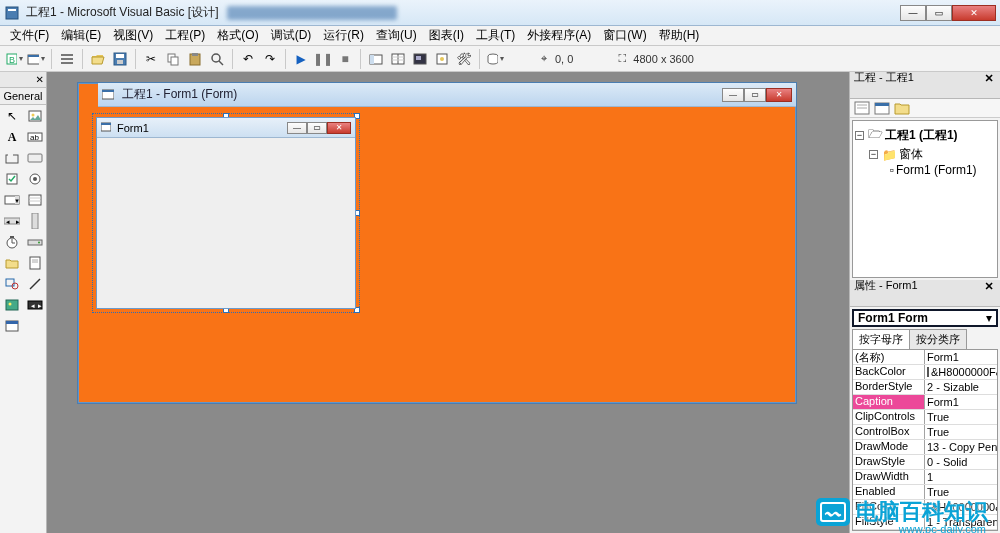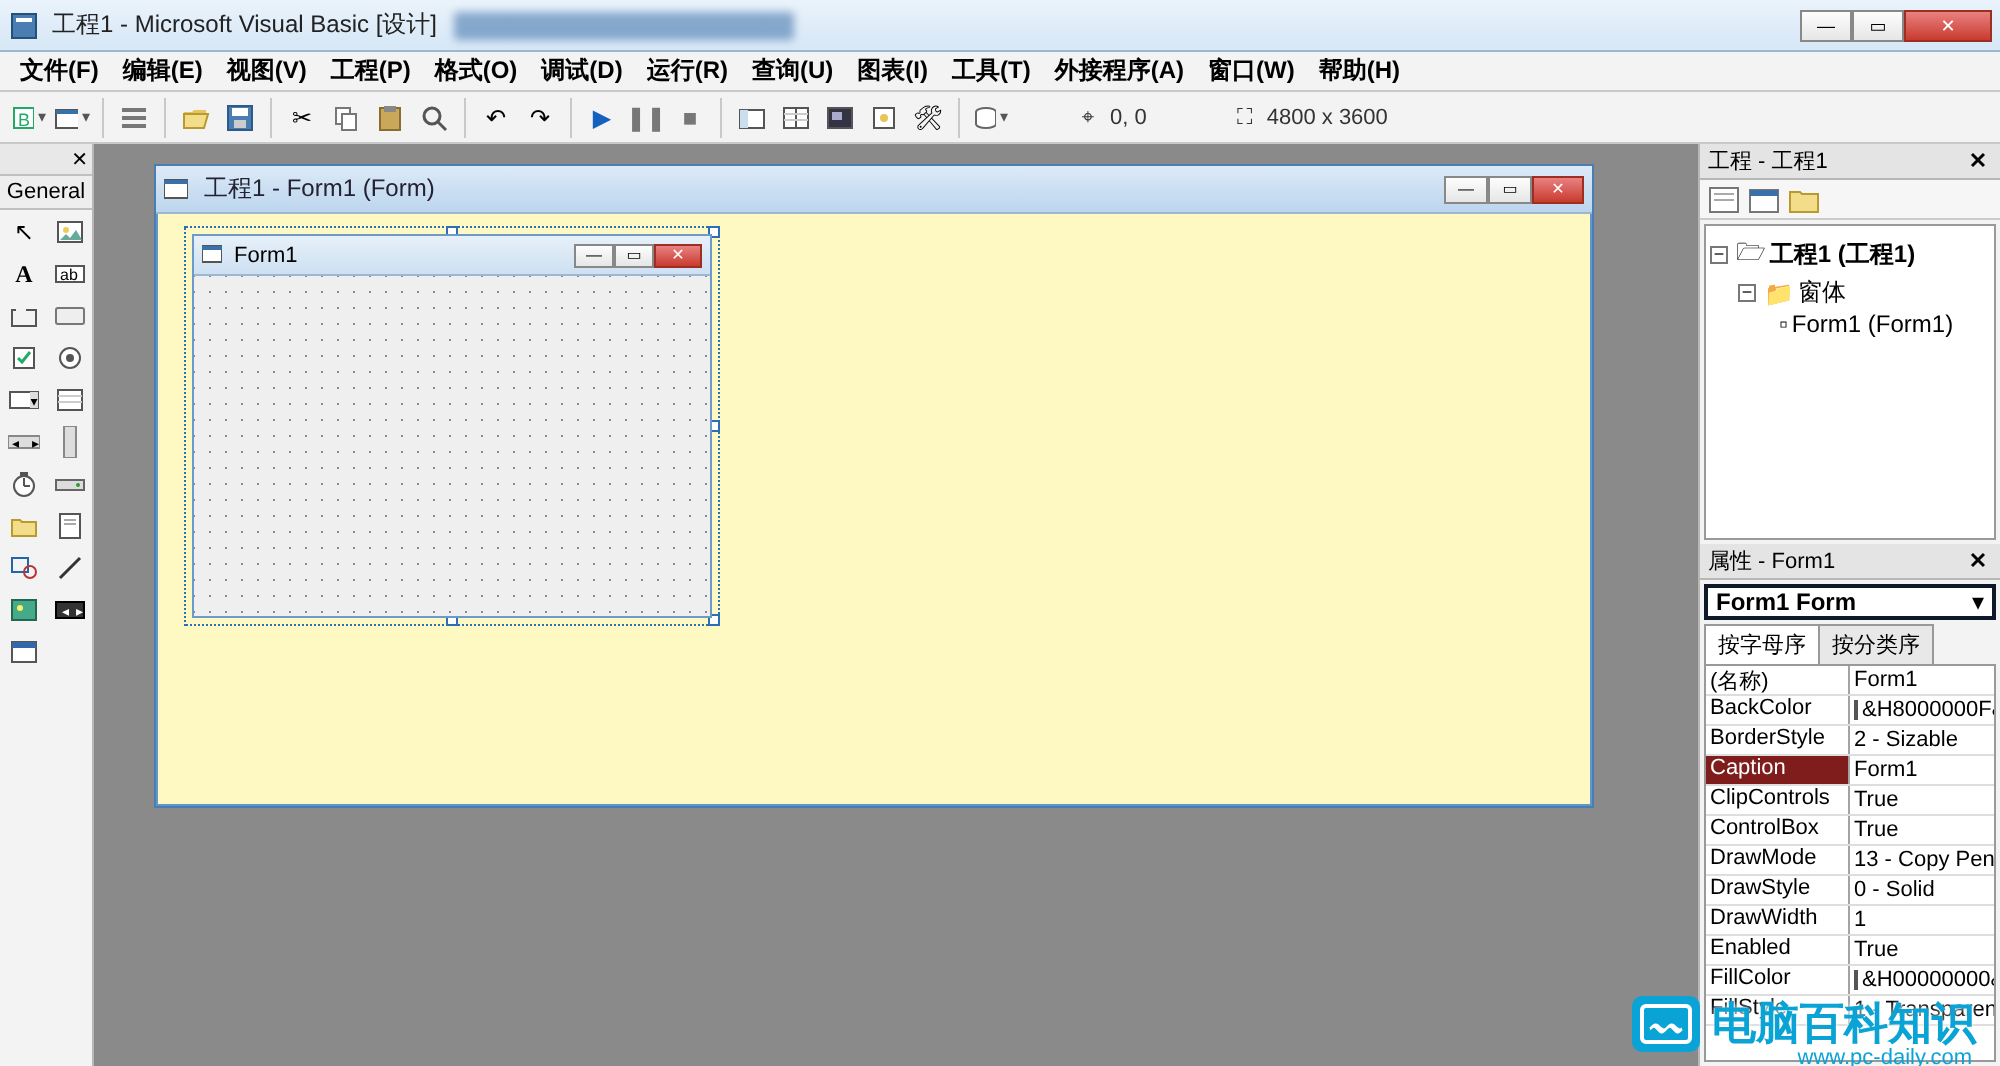--- a/index.html
+++ b/index.html
@@ -11,40 +11,40 @@
 .titlebar .title-text { flex: 0 0 auto; color: #222; font-size: 12px; }
 .titlebar .blur { margin-left: 8px; width: 170px; height: 14px; background: #3a6fa8; filter: blur(2px); opacity: .55; border-radius: 2px; }
 .titlebar .spacer { flex: 1; }
 .win-btns { display: flex; gap: 0; }
 .win-btn { width: 28px; height: 16px; border: 1px solid #888; background: linear-gradient(#fdfdfd,#e6e6e6); font-size: 9px; display: flex; align-items: center; justify-content: center; cursor: default; }
 .win-btn.close { background: linear-gradient(#e98181,#c83b2e); color:#fff; border-color:#9c2e22; width: 44px; }
 .win-btn.max, .win-btn.min { width: 26px; }
 
 
 .menubar { height: 20px; background: #f3f3f3; border-bottom: 1px solid #c9c9c9; display: flex; align-items: center; padding: 0 4px; font-size: 12px; }
-.menubar span { padding: 2px 6px; cursor: default; font-weight: bold; }
+.menubar span { padding: 2px 6px; cursor: default; }
 
 
 .toolbar { height: 26px; background: #f3f3f3; border-bottom: 1px solid #c9c9c9; display: flex; align-items: center; padding: 0 4px; gap: 2px; }
 .tbtn { width: 20px; height: 20px; display: flex; align-items: center; justify-content: center; border: 1px solid transparent; font-size: 12px; }
 .tsep { width: 1px; height: 20px; background: #c9c9c9; margin: 0 3px; }
 .tdrop::after { content: "▾"; font-size: 8px; margin-left: 2px; color:#555; }
 .coord { margin-left: 30px; font-size: 11px; color:#333; display:flex; align-items:center; gap:4px; }
 .coord .ico { width:14px; height:14px; display:inline-flex; align-items:center; justify-content:center; }
 
 
 .workspace { position: absolute; top: 72px; left: 0; right: 0; bottom: 0; display: flex; background: #8a8a8a; }
 .left-panel { width: 47px; background: #f3f3f3; border-right: 1px solid #b7b7b7; display: flex; flex-direction: column; }
 .left-header { height: 16px; background: #e8e8e8; border-bottom: 1px solid #c0c0c0; display:flex; justify-content:flex-end; align-items:center; padding-right:2px; font-size:10px; }
 .left-title { text-align: center; font-size: 11px; padding: 2px 0; border-bottom: 1px solid #c0c0c0; background:#eee; }
 .tool-grid { display: grid; grid-template-columns: 22px 22px; gap: 1px; padding: 1px; }
 .tool-cell { width: 22px; height: 20px; background:#f3f3f3; border:1px solid transparent; display:flex; align-items:center; justify-content:center; font-size:12px; }
 
 .mdi { flex: 1; position: relative; background:#8a8a8a; }
-.mdi-child { position:absolute; left:30px; top:10px; width:720px; height:322px; background:#fef9c3; border:1px solid #4a7db1; box-shadow: 0 0 0 1px #6396c8 inset; }
+.mdi-child { position:absolute; left:30px; top:10px; width:720px; height:322px; background:#f97316; border:1px solid #4a7db1; box-shadow: 0 0 0 1px #6396c8 inset; padding-left: 20px; }
 .mdi-titlebar { height:24px; background: linear-gradient(#dceaf7,#bcd5ee); display:flex; align-items:center; padding:0 4px; border-bottom:1px solid #9db7d1; }
 .mdi-titlebar .icon { width:14px; height:14px; margin-right:6px; }
 .mdi-titlebar .t { flex:1; font-size:12px; color:#223; }
 .mdi-titlebar .win-btn { width:22px; height:14px; font-size:8px; }
 .mdi-titlebar .win-btn.close { width:26px; }
 
 .form-canvas { position:absolute; left:18px; top:34px; width:260px; height:192px; }
 .sel-outline { position:absolute; left:-4px; top:-4px; right:-4px; bottom:-4px; border:1px dotted #2b6fb6; }
 .handle { position:absolute; width:6px; height:6px; background:#fff; border:1px solid #2b6fb6; }
 .h-n { top:-4px; left:50%; margin-left:-3px; }
@@ -54,39 +54,39 @@
 
 .inner-form { position:absolute; inset:0; background:#fff; border:1px solid #6b9acb; }
 .inner-title { height:20px; background: linear-gradient(#e7f0f9,#cde0f2); display:flex; align-items:center; padding:0 4px; border-bottom:1px solid #9db7d1; font-size:11px; }
 .inner-title .icon { width:12px; height:12px; margin-right:4px; }
 .inner-title .t { flex:1; }
 .inner-title .win-btn { width:20px; height:12px; font-size:8px; }
 .inner-title .win-btn.close { width:24px; }
 .dots { position:absolute; top:20px; left:0; right:0; bottom:0; background-image: radial-gradient(#8a8a8a 0.6px, transparent 0.6px); background-size: 8px 8px; background-position: 4px 4px; background-color:#efefef; }
 
 .right { width:151px; display:flex; flex-direction:column; background:#f3f3f3; border-left:1px solid #b7b7b7; }
-.panel-title { height:18px; background:#e4e4e4; border-bottom:1px solid #b7b7b7; display:flex; align-items:center; padding:0 4px; font-size:11px; }
+.panel-title { height:18px; background:#e4e4e4; border-bottom:1px solid #b7b7b7; display:flex; align-items:flex-end; padding:13px 4px; font-size:11px; }
 .panel-title .t { flex:1; }
 .panel-title .x { width:14px; text-align:center; cursor:default; font-weight:bold; }
 .proj-toolbar { height:20px; background:#f6f6f6; border-bottom:1px solid #ccc; display:flex; align-items:center; gap:4px; padding:0 4px; }
 .proj-tree { flex:0 0 158px; background:#fff; border:1px solid #999; margin:2px; padding:4px 2px; font-family: SimSun, monospace; font-size:12px; overflow:hidden; }
 .tree-row { white-space: nowrap; display:flex; align-items:center; gap:2px; }
 .tree-indent1 { padding-left: 14px; } .tree-indent2 { padding-left: 28px; }
 .exp { width:9px; height:9px; border:1px solid #777; display:inline-flex; align-items:center; justify-content:center; font-size:9px; line-height:7px; margin-right:2px; background:#fff; }
 
 .prop-panel { flex:1; display:flex; flex-direction:column; }
 .prop-combo { margin:2px; height:18px; border:2px solid #0f172a; background:#fff; display:flex; align-items:center; padding:0 4px; font-family:SimSun,monospace; font-size:12px; }
 .prop-tabs { display:flex; font-size:11px; margin:0 2px;text-align:right; }
 .prop-tab { padding:2px 6px; border:1px solid #999; border-bottom:none; background:#fff; margin-right:-1px; }
 .prop-tab.inactive { background:#e8e8e8; }
 .prop-grid { flex:1; margin:0 2px 2px 2px; border:1px solid #999; background:#fff; overflow:hidden; font-family:SimSun,monospace; font-size:11px; }
 .prop-row { display:flex; height:15px; border-bottom:1px solid #ddd; }
 .prop-row .k { width:72px; padding-left:2px; border-right:1px solid #a3a3a3; white-space:nowrap; overflow:hidden; }
 .prop-row .v { flex:1; padding-left:2px; white-space:nowrap; overflow:hidden; display:flex; align-items:center; gap:2px; }
-.prop-row.sel .k { background:#7f1d1d; color:#fff; }
+.prop-row.sel .k { background:#ec4899; color:#fff; }
 .swatch { width:10px; height:10px; border:1px solid #555; display:inline-block; }
 
 .watermark { position:absolute; right:12px; bottom:6px; display:flex; align-items:center; gap:6px; pointer-events:none; }
 .wm-badge { width:34px; height:28px; background:#0aa3d6; border-radius:5px; display:flex; align-items:center; justify-content:center; color:#fff; font-size:16px; position:relative; }
 .wm-badge::before { content:""; position:absolute; inset:4px; border:2px solid #fff; border-radius:3px; }
 .wm-text { color:#0aa3d6; font-size:22px; font-weight:bold; text-shadow:0 0 3px #fff; }
 .wm-url { position:absolute; right:14px; bottom:-2px; color:#0aa3d6; font-size:11px; }
 svg { display:block; }
 </style>
 </head>

